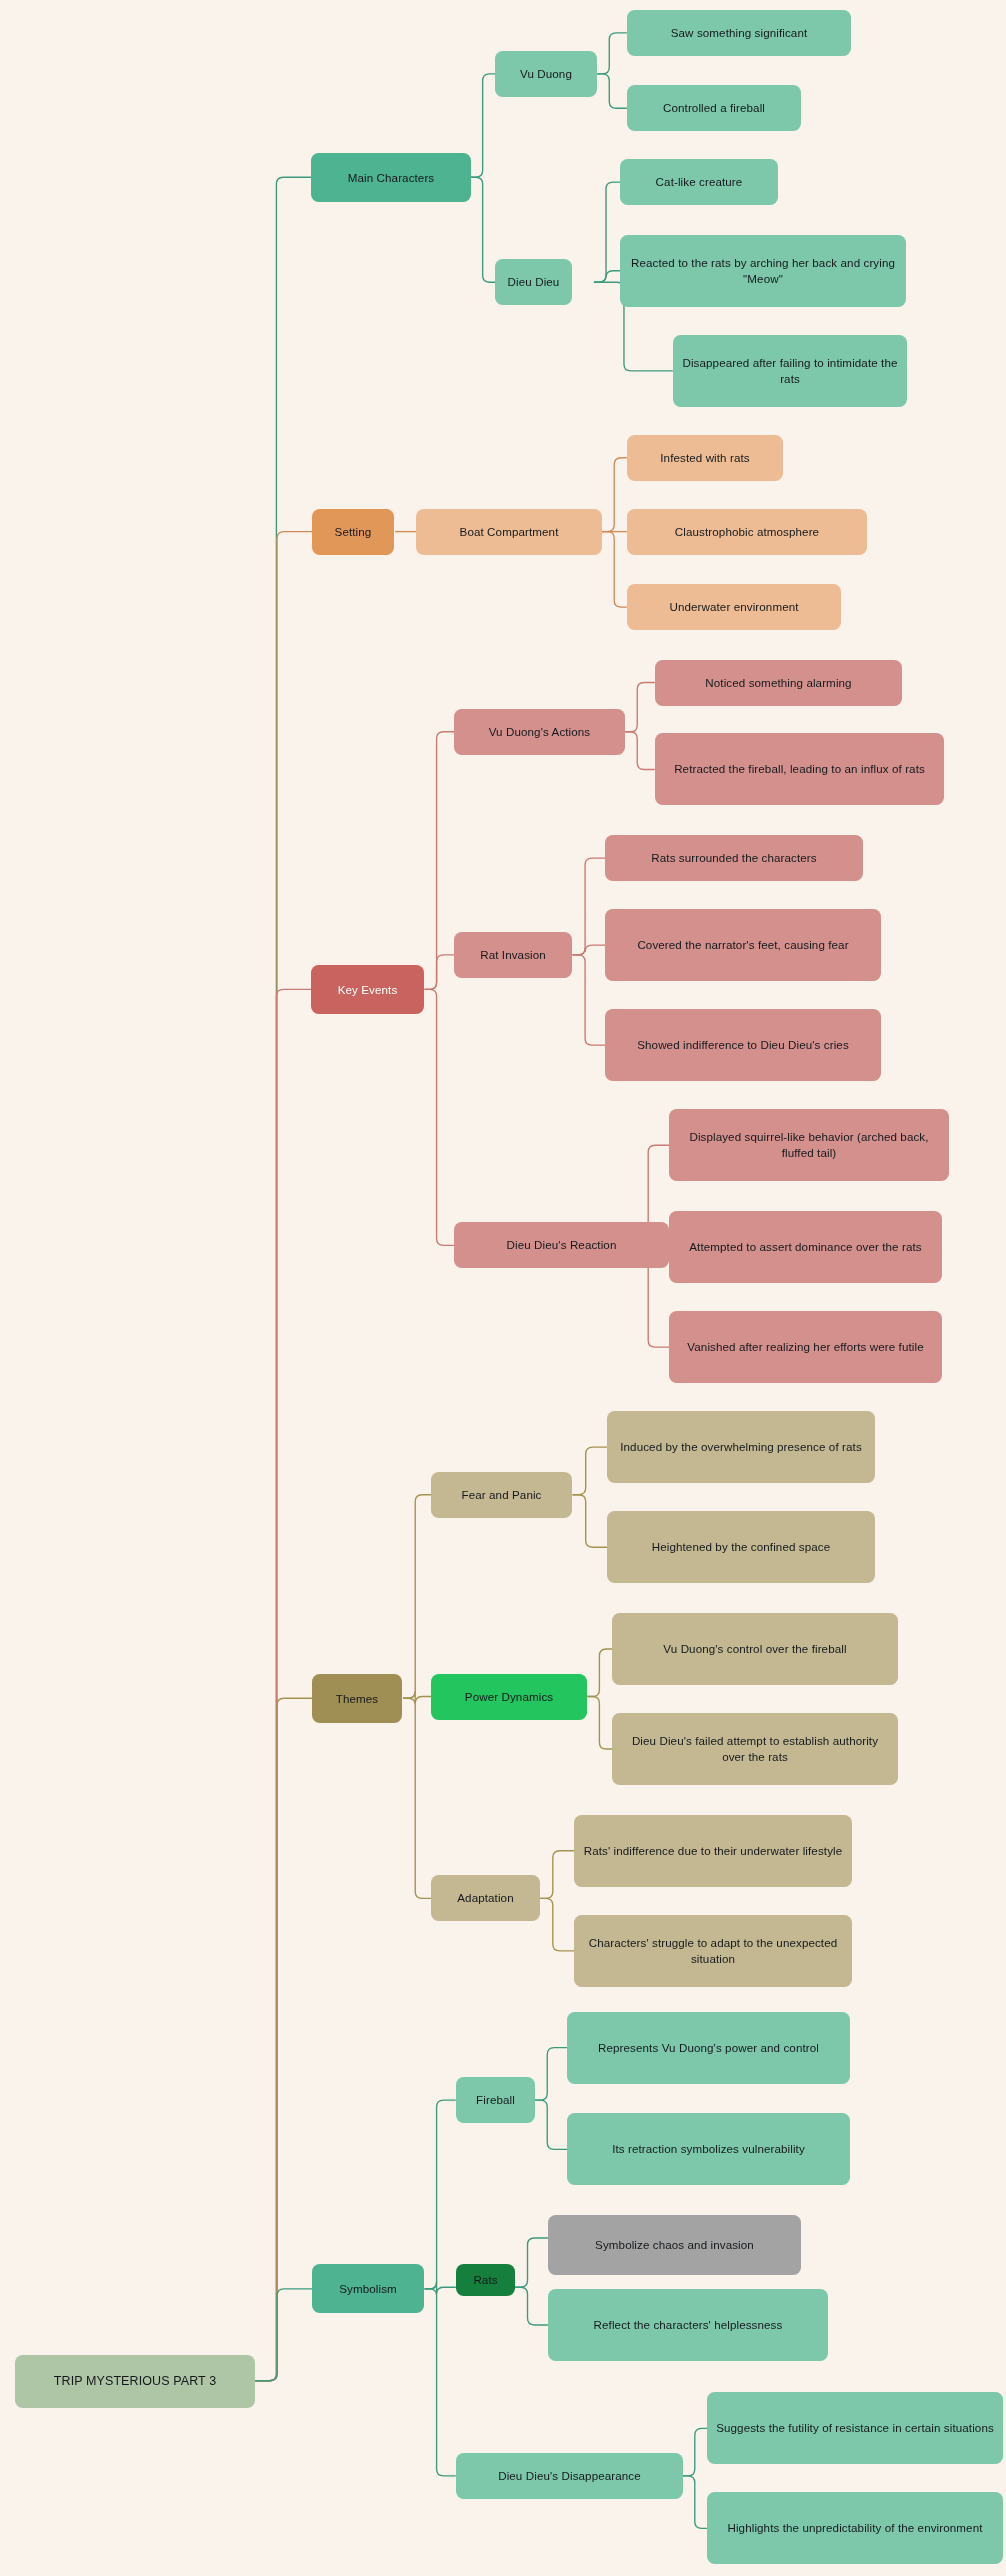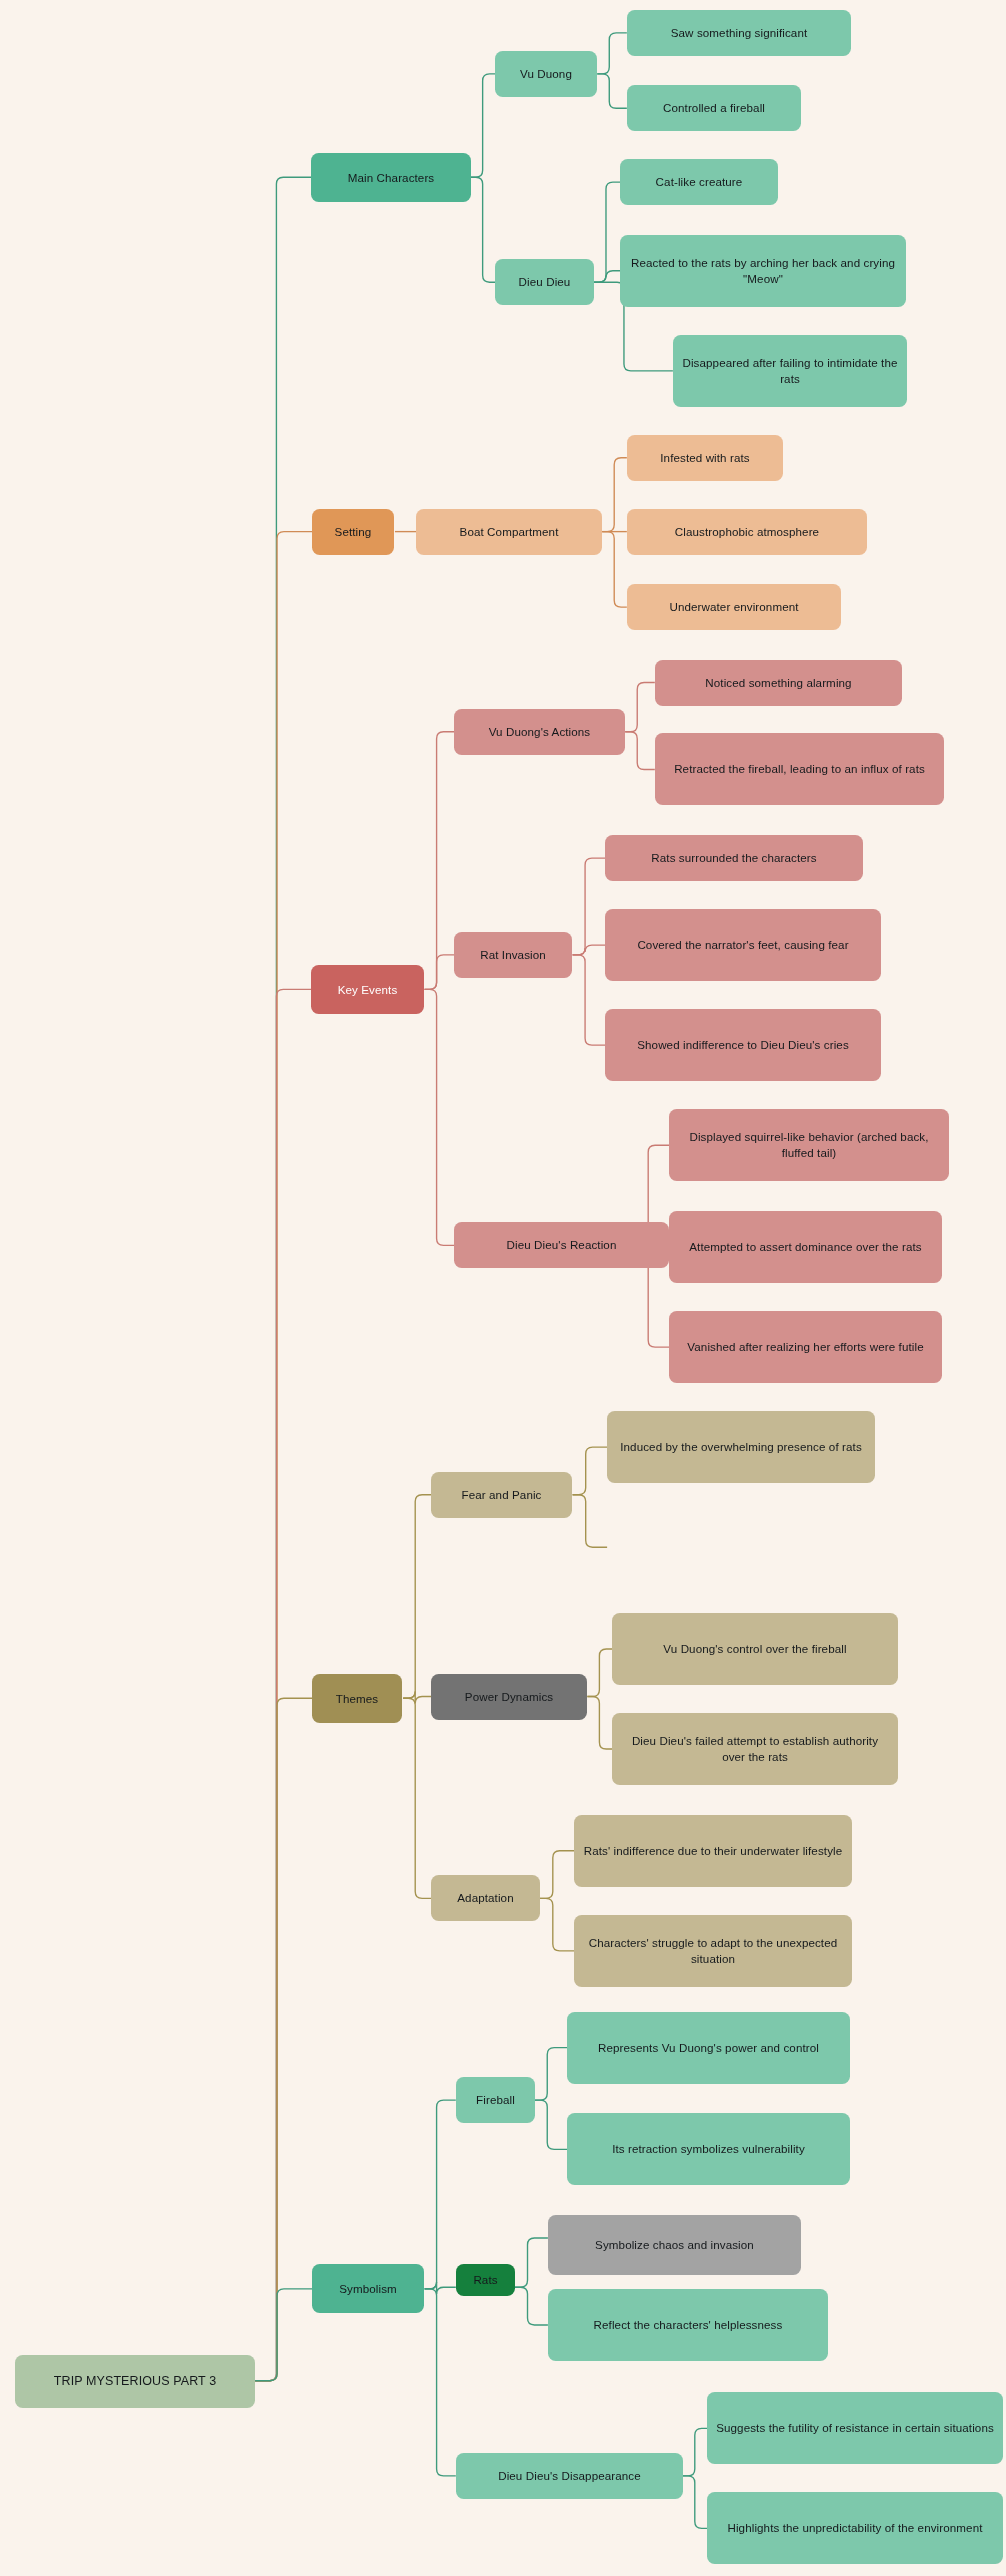--- a/index.html
+++ b/index.html
@@ -104,21 +104,21 @@
     </div>
     <div class="node lvl2" style="left: 495px; top: 51px; width: 102px; height: 46px; background: rgb(125, 200, 171);">
       <span>Vu Duong</span>
     </div>
     <div class="node lvl3" style="left: 627px; top: 9.8px; width: 224px; height: 46px; background: rgb(125, 200, 171);">
       <span>Saw something significant</span>
     </div>
     <div class="node lvl3" style="left: 627px; top: 85px; width: 174px; height: 46px; background: rgb(125, 200, 171);">
       <span>Controlled a fireball</span>
     </div>
-    <div class="node lvl2" style="left: 495px; top: 259px; width: 99px; height: 46px; background: rgb(125, 200, 171);">
+    <div class="node lvl2" style="left: 495px; top: 259px; width: 77px; height: 46px; background: rgb(125, 200, 171);">
       <span>Dieu Dieu</span>
     </div>
     <div class="node lvl3" style="left: 620px; top: 159px; width: 158px; height: 46px; background: rgb(125, 200, 171);">
       <span>Cat-like creature</span>
     </div>
     <div class="node lvl3" style="left: 620px; top: 235px; width: 286px; height: 72px; background: rgb(125, 200, 171);">
       <span>Reacted to the rats by arching her back and crying "Meow"</span>
     </div>
     <div class="node lvl3" style="left: 673px; top: 335px; width: 234px; height: 72px; background: rgb(125, 200, 171);">
       <span>Disappeared after failing to intimidate the rats</span>
@@ -176,21 +176,24 @@
     </div>
     <div class="node lvl1" style="left: 312px; top: 1674px; width: 90px; height: 49px; background: rgb(160, 143, 84);">
       <span>Themes</span>
     </div>
     <div class="node lvl2" style="left: 431px; top: 1472px; width: 141px; height: 46px; background: rgb(196, 184, 147);">
       <span>Fear and Panic</span>
     </div>
     <div class="node lvl3" style="left: 607px; top: 1411px; width: 268px; height: 72px; background: rgb(196, 184, 147);">
       <span>Induced by the overwhelming presence of rats</span>
     </div>
-    <div class="node lvl2" style="left: 431px; top: 1674px; width: 156px; height: 46px; background: #737373;">
+    <div class="node lvl3" style="left: 607px; top: 1511px; width: 268px; height: 72px; background: rgb(196, 184, 147);">
+      <span>Heightened by the confined space</span>
+    </div>
+    <div class="node lvl2" style="left: 431px; top: 1674px; width: 156px; height: 46px; background: #22c55e;">
       <span>Power Dynamics</span>
     </div>
     <div class="node lvl3" style="left: 612px; top: 1613px; width: 286px; height: 72px; background: rgb(196, 184, 147);">
       <span>Vu Duong's control over the fireball</span>
     </div>
     <div class="node lvl3" style="left: 612px; top: 1713px; width: 286px; height: 72px; background: rgb(196, 184, 147);">
       <span>Dieu Dieu's failed attempt to establish authority over the rats</span>
     </div>
     <div class="node lvl2" style="left: 431px; top: 1875px; width: 109px; height: 46px; background: rgb(196, 184, 147);">
       <span>Adaptation</span>

